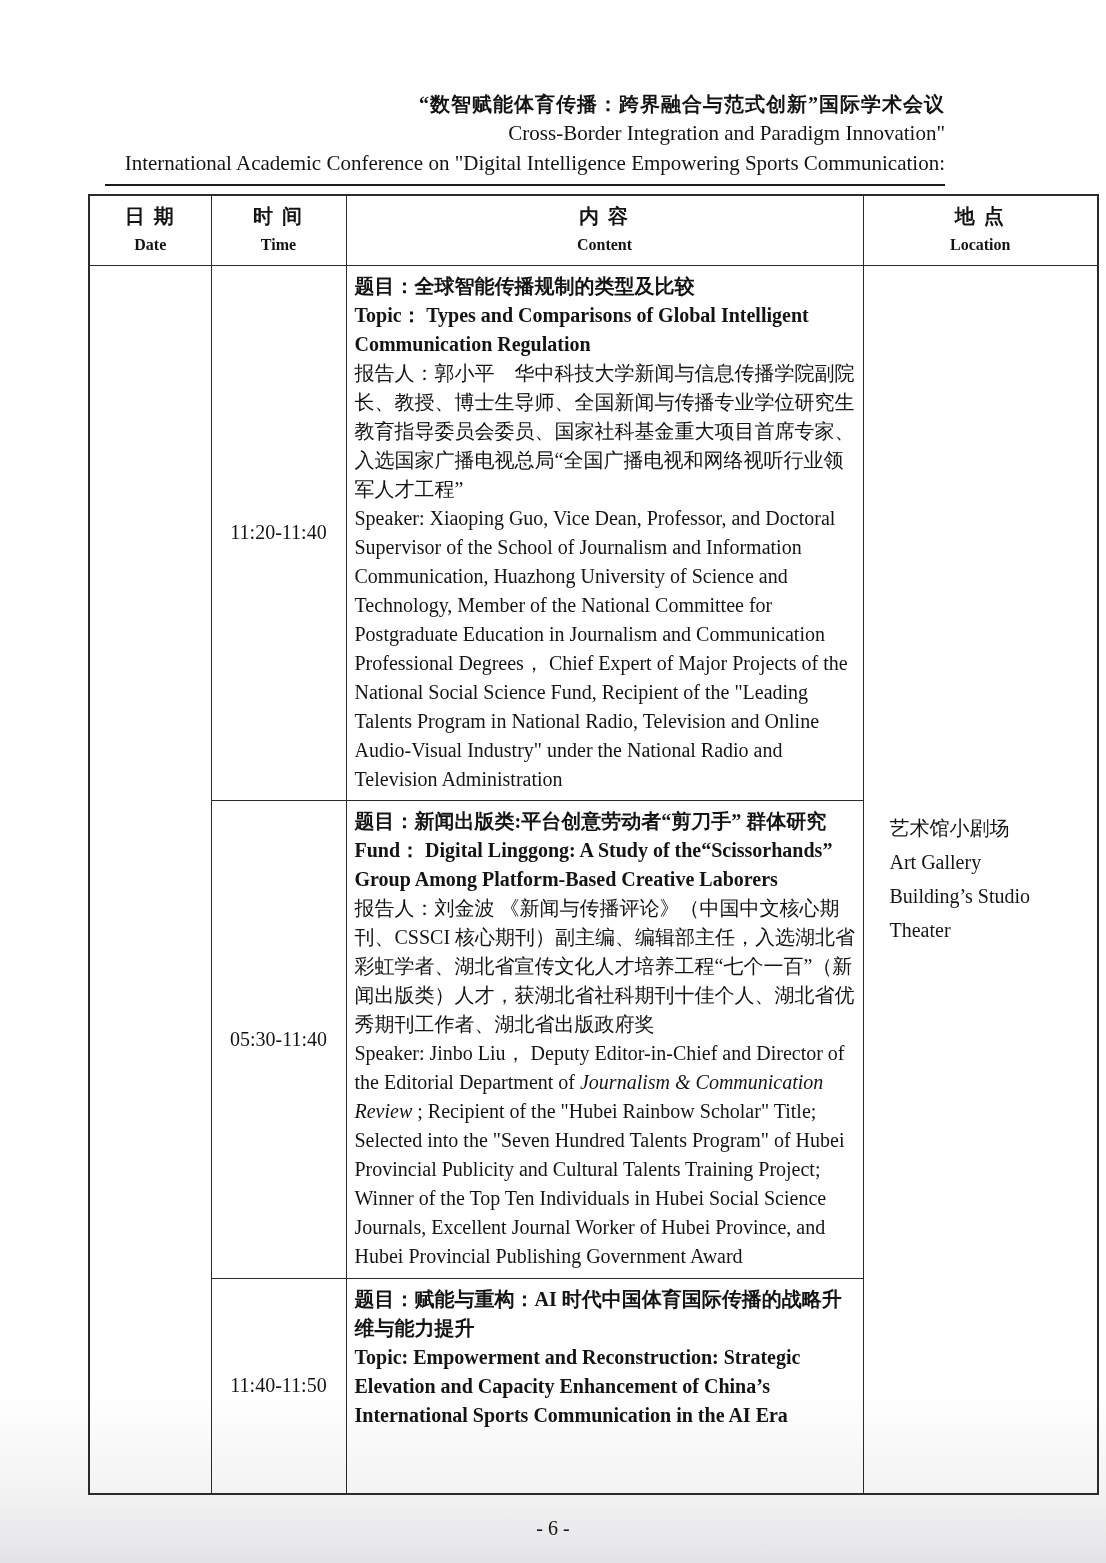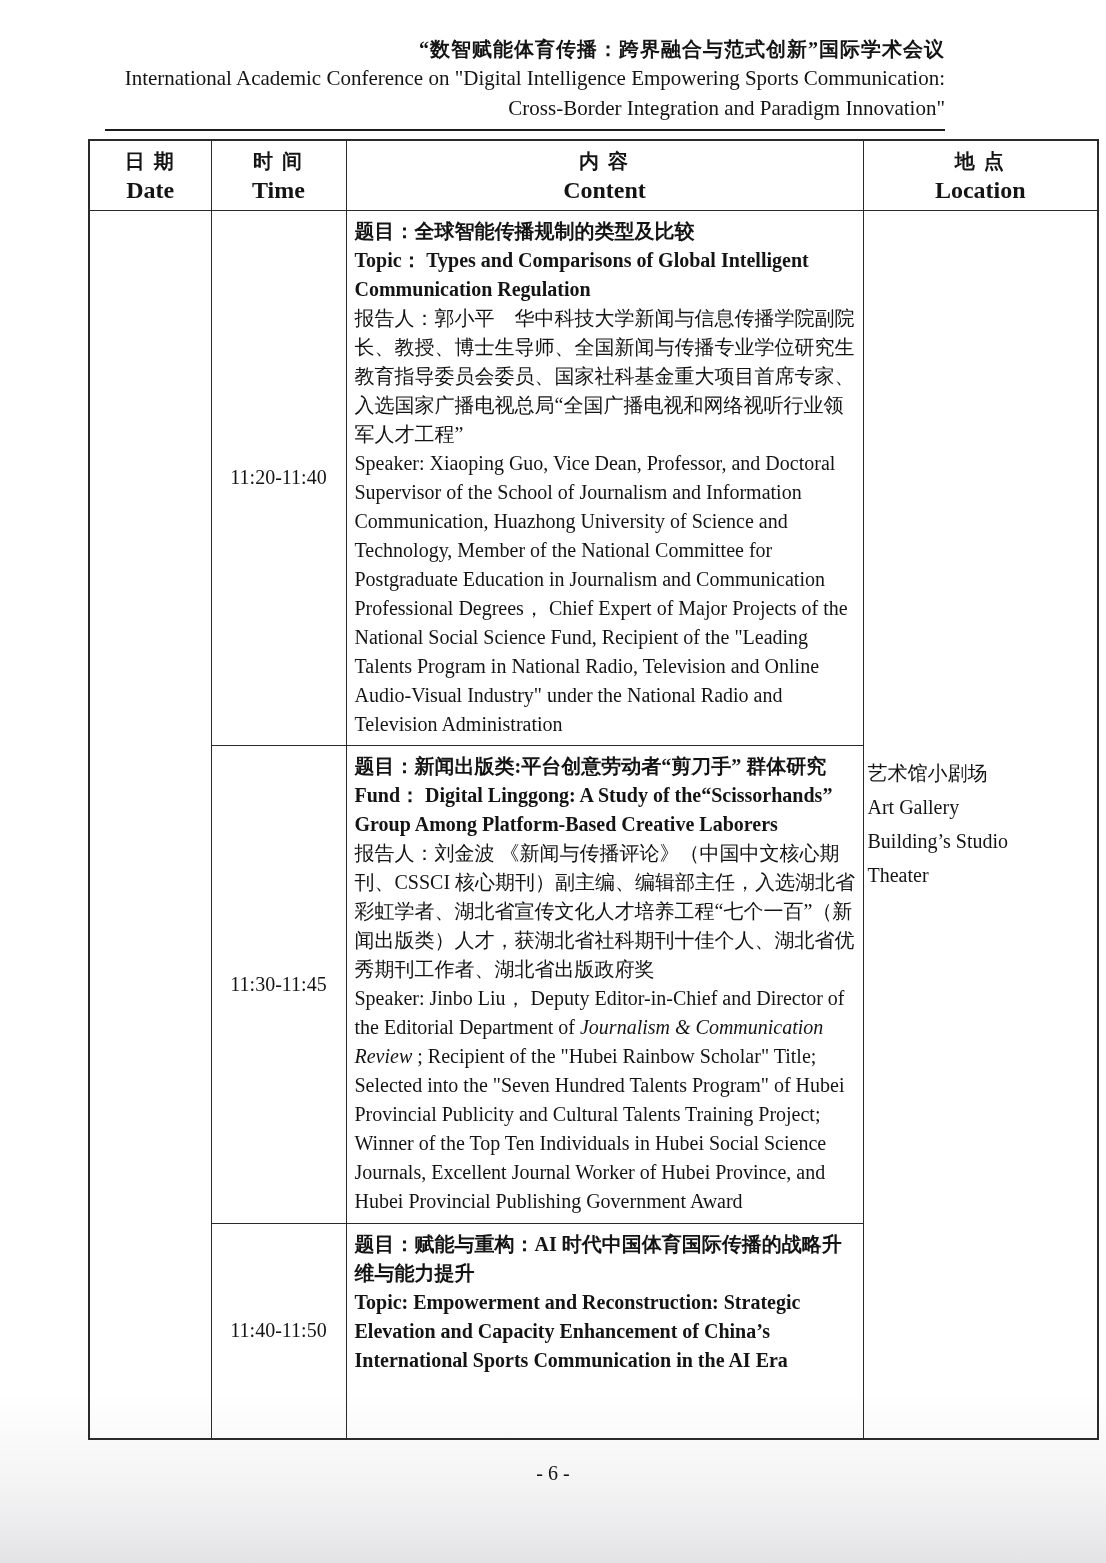--- a/index.html
+++ b/index.html
@@ -9,21 +9,21 @@
     background: linear-gradient(180deg, #ffffff 0%, #ffffff 89%, #f4f4f5 95%, #e7e7e9 99%, #e3e3e5 100%);
     font-family: "Liberation Serif", "DejaVu Serif", serif;
     color: #141414;
     overflow: hidden;
   }
   .page { position: relative; width: 1106px; height: 1563px; }
 
   
   .header {
     margin: 0 161px 0 105px;
-    padding-top: 35px;
+    padding-top: 90px;
     padding-bottom: 6px;
     text-align: right;
     border-bottom: 2px solid #1c1c1c;
   }
   .header-zh {
     font-size: 20px;
     font-weight: bold;
     line-height: 28px;
     letter-spacing: 1px;
   }
@@ -46,21 +46,21 @@
   th, td { box-sizing: border-box; }
 
   th.col-head {
     height: 70px;
     vertical-align: middle;
     text-align: center;
     font-weight: bold;
     padding: 2px 0;
   }
   .col-head .zh { font-size: 20px; line-height: 30px; letter-spacing: 2px; }
-  .col-head .en { font-size: 24px; line-height: 28px; }
+  .col-head .en { font-size: 16px; line-height: 28px; }
 
   td.date-cell { width: 122px; }
   td.time-cell {
     width: 135px;
     text-align: center;
     vertical-align: middle;
     font-size: 20px;
   }
   td.content-cell {
     width: 517px;
@@ -68,21 +68,21 @@
     padding: 6px 7px 6px 8px;
     font-size: 20px;
     line-height: 29px;
     text-align: left;
   }
   td.content-cell p { margin: 0; }
   .bold { font-weight: bold; }
   td.location-cell {
     width: 235px;
     vertical-align: middle;
-    padding: 6px 6px 6px 4px;
+    padding: 6px 6px 6px 26px;
     font-size: 20px;
   }
   .location-line { line-height: 34px; }
 
   tr.row-1 td { height: 534px; }
   tr.row-2 td { height: 478px; }
   tr.row-3 td { height: 216px; }
 
   
   .footer {
@@ -91,22 +91,22 @@
     font-size: 20px;
   }
 </style>
 </head>
 <body>
 
 <div class="page">
 
   <div class="header">
     <div class="header-zh">“数智赋能体育传播：跨界融合与范式创新”国际学术会议</div>
+    <div class="header-en">Cross-Border Integration and Paradigm Innovation"</div>
     <div class="header-en">International Academic Conference on "Digital Intelligence Empowering Sports Communication:</div>
-    <div class="header-en">Cross-Border Integration and Paradigm Innovation"</div>
   </div>
 
   <table class="schedule">
     <colgroup>
       <col style="width:122px">
         <col style="width:135px">
         <col style="width:517px">
         <col style="width:235px">
     </colgroup>
     <thead>
@@ -140,21 +140,21 @@
           <p>Speaker: Xiaoping Guo, Vice Dean, Professor, and Doctoral Supervisor of the School of Journalism and Information Communication, Huazhong University of Science and Technology, Member of the National Committee for Postgraduate Education in Journalism and Communication Professional Degrees， Chief Expert of Major Projects of the National Social Science Fund, Recipient of the "Leading Talents Program in National Radio, Television and Online Audio-Visual Industry" under the National Radio and Television Administration</p>
         </td>
         <td class="location-cell" rowspan="3">
           <div class="location-line">艺术馆小剧场</div>
           <div class="location-line">Art Gallery</div>
           <div class="location-line">Building’s Studio</div>
           <div class="location-line">Theater</div>
         </td>
       </tr>
       <tr class="row-2">
-        <td class="time-cell">11:30-11:45</td>
+        <td class="time-cell">05:30-11:40</td>
         <td class="content-cell">
           <p class="bold">题目：新闻出版类:平台创意劳动者“剪刀手” 群体研究</p>
           <p class="bold">Fund： Digital Linggong: A Study of the“Scissorhands” Group Among Platform-Based Creative Laborers</p>
           <p>报告人：刘金波 《新闻与传播评论》（中国中文核心期刊、CSSCI 核心期刊）副主编、编辑部主任，入选湖北省彩虹学者、湖北省宣传文化人才培养工程“七个一百”（新闻出版类）人才，获湖北省社科期刊十佳个人、湖北省优秀期刊工作者、湖北省出版政府奖</p>
           <p><span>Speaker: Jinbo Liu， Deputy Editor-in-Chief and Director of the Editorial Department of </span><i>Journalism &amp; Communication Review</i><span> ; Recipient of the "Hubei Rainbow Scholar" Title; Selected into the "Seven Hundred Talents Program" of Hubei Provincial Publicity and Cultural Talents Training Project; Winner of the Top Ten Individuals in Hubei Social Science Journals, Excellent Journal Worker of Hubei Province, and Hubei Provincial Publishing Government Award</span></p>
         </td>
       </tr>
       <tr class="row-3">
         <td class="time-cell">11:40-11:50</td>
         <td class="content-cell">

